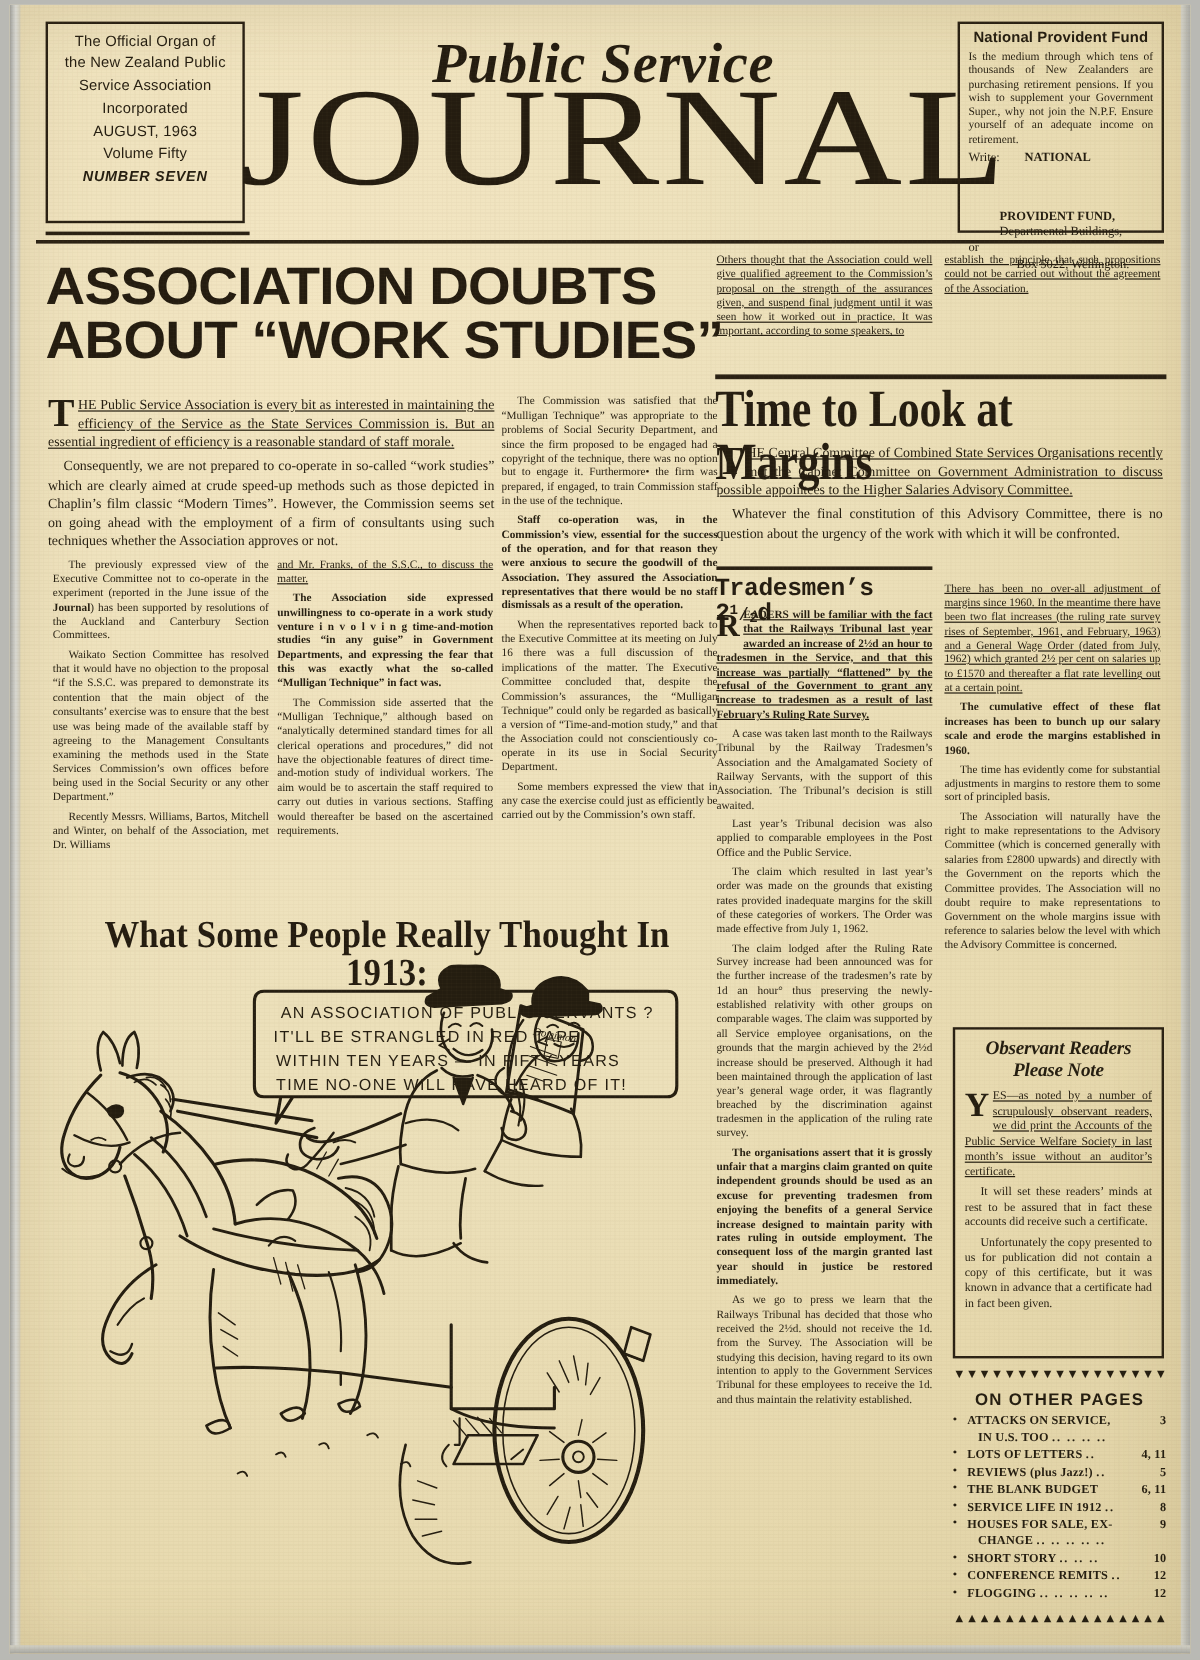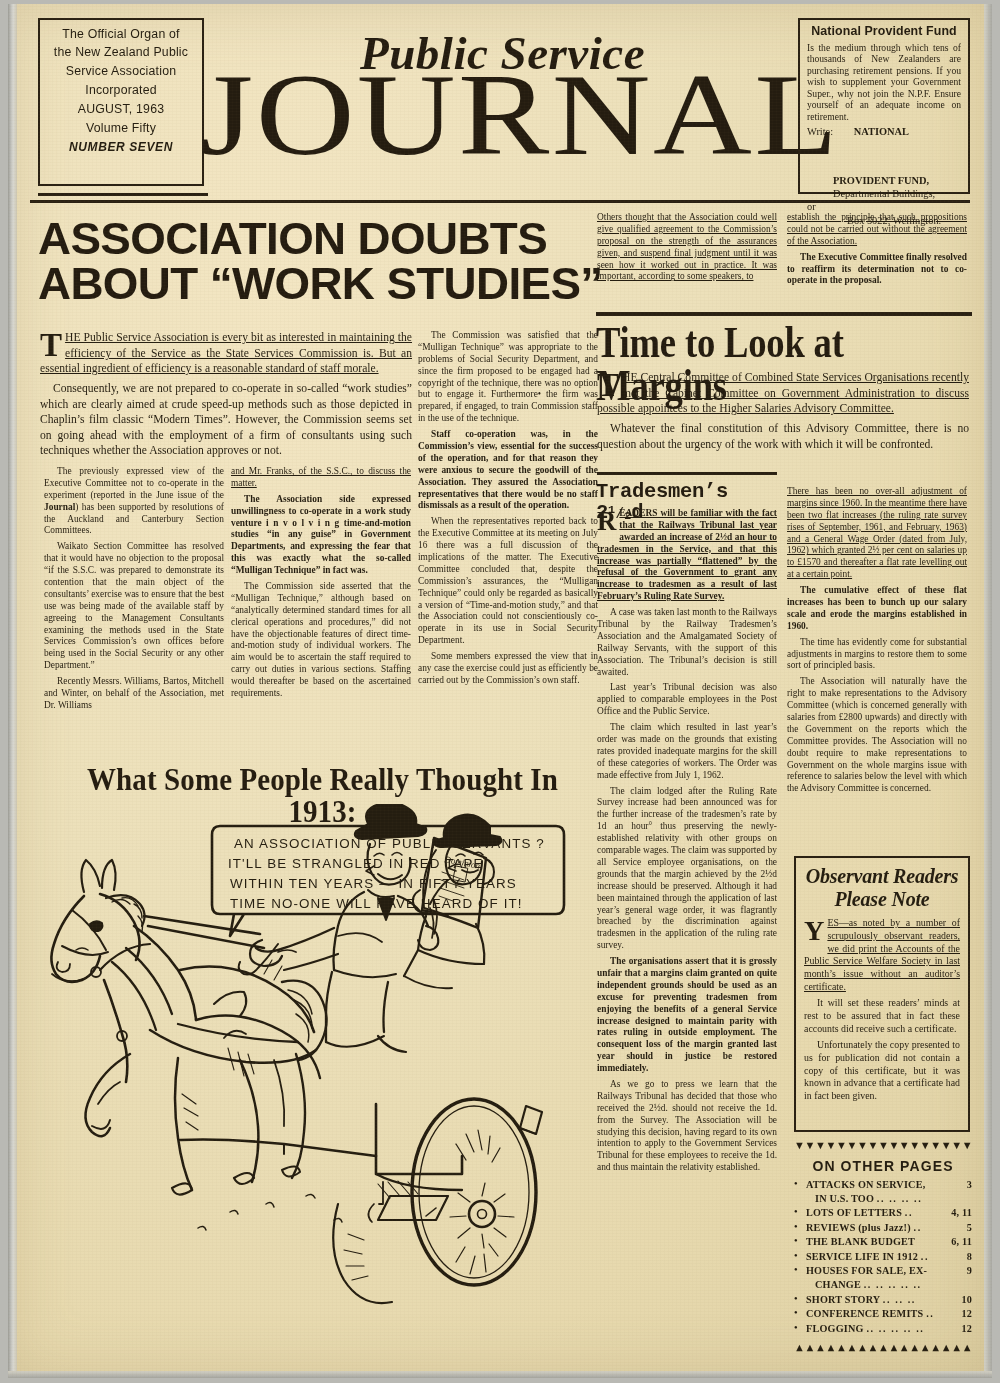--- a/index.html
+++ b/index.html
@@ -114,21 +114,21 @@
   .rule{position:absolute;background:#2a2113;}
 
   
   .obs{
     position:absolute;left:786px;top:852px;width:176px;height:276px;
     border:2.2px solid #2a2113;box-sizing:border-box;padding:7px 8px 4px;
     color:#241d10;
   }
   .obs h3{
     margin:0 0 6px;text-align:center;font-family:"Liberation Serif", serif;
-    font-style:italic;font-weight:700;font-size:20px;line-height:1.16;
+    font-style:italic;font-weight:700;font-size:16px;line-height:1.16;
     letter-spacing:-.2px;
   }
   .obs .t{font-size:9.9px;line-height:1.28;text-align:justify;}
 
   
   .oop{position:absolute;left:786px;top:1138px;width:178px;color:#241d10;}
   .oop .tri{font-size:11px;line-height:6px;letter-spacing:-0.4px;white-space:nowrap;overflow:hidden;display:block;height:11px;}
   .oop .tri.dn{transform:scaleY(-1);}
   .oop h4{
     margin:5px 0 4px;text-align:center;font-family:"Liberation Sans", sans-serif;
@@ -210,21 +210,20 @@
     <p>When the representatives reported back to the Executive Committee at its meeting on July 16 there was a full discussion of the implications of the matter. The Executive Committee concluded that, despite the Commission’s assurances, the “Mulligan Technique” could only be regarded as basically a version of “Time-and-motion study,” and that the Association could not conscientiously co-operate in its use in Social Security Department.</p>
     <p>Some members expressed the view that in any case the exercise could just as efficiently be carried out by the Commission’s own staff.</p>
   </div>
 
   <div class="col body9" style="left:589px;top:208px;width:180px;">
     <p class="ni">Others thought that the Association could well give qualified agreement to the Commission’s proposal on the strength of the assurances given, and suspend final judgment until it was seen how it worked out in practice. It was important, according to some speakers, to</p>
   </div>
 
   <div class="col body9" style="left:779px;top:208px;width:180px;">
     <p class="ni">establish the principle that such propositions could not be carried out without the agreement of the Association.</p>
-    <p class="b">The Executive Committee finally resolved to reaffirm its determination not to co-operate in the proposal.</p>
   </div>
 
   <div class="rule" style="left:588px;top:308px;width:376px;height:3.5px;"></div>
 
   <h1 class="hd-margins">Time to Look at Margins</h1>
 
   <div class="col body11" style="left:589px;top:366px;width:372px;">
     <p class="dropcap ni">THE Central Committee of Combined State Services Organisations recently met the Cabinet Committee on Government Administration to discuss possible appointees to the Higher Salaries Advisory Committee.</p>
     <p>Whatever the final constitution of this Advisory Committee, there is no question about the urgency of the work with which it will be confronted.</p>
   </div>

